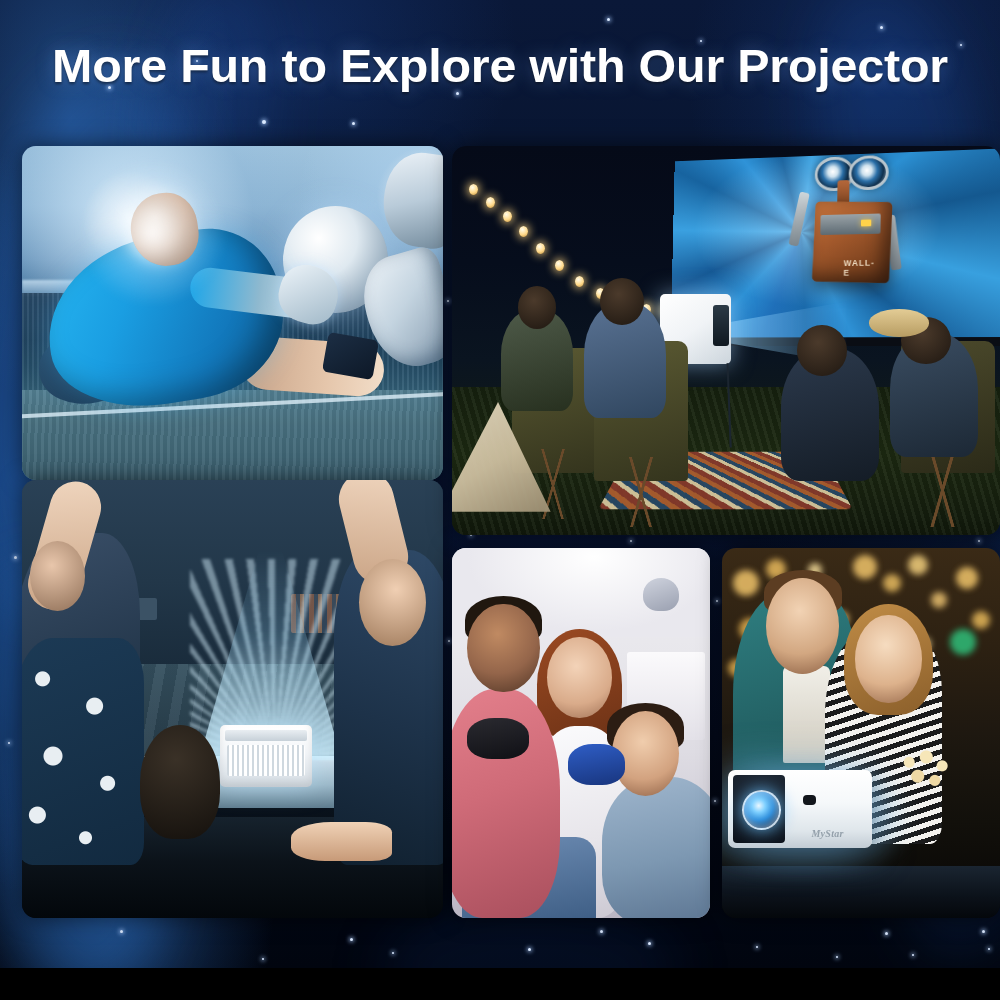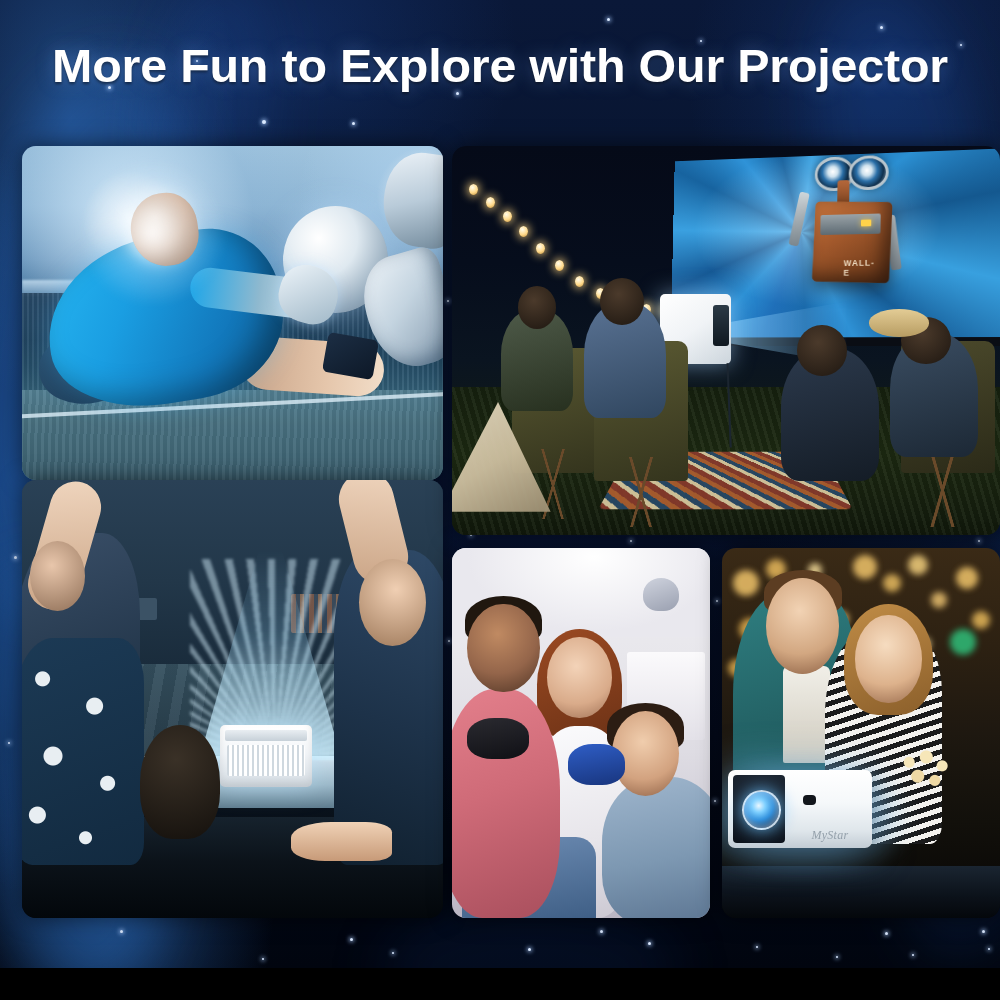--- a/index.html
+++ b/index.html
@@ -608,27 +608,28 @@
     box-shadow: 0 0 18px rgba(110,195,255,0.95), inset 0 0 8px rgba(255,255,255,0.6);
     border: 2px solid rgba(230,245,255,0.85);
   }
   .proj-cin-sensor {
     position:absolute; left:52%; top:32%; width:9%; height:13%;
     background: #12161c; border-radius: 4px;
   }
   .proj-cin-logo {
     position:absolute; left:58%; bottom:10%; width:34%; height:16%;
     color: #7d8b97;
-    font-size: 12px;
+    font-size: 10px;
     font-family: "Liberation Serif", serif;
     font-style: italic;
     letter-spacing: 0.3px;
     white-space: nowrap;
     opacity: .75;
     filter: blur(0.4px);
+    font-weight: bold;
   }
   .proj-cin-glow {
     position:absolute; left:-6%; top:56%; width:78%; height:34%;
     background: radial-gradient(ellipse at 45% 50%, rgba(110,200,255,0.55), rgba(60,150,255,0) 68%);
     filter: blur(8px);
   }
   .cin-table {
     position:absolute; left:0; bottom:0; width:100%; height:14%;
     background: linear-gradient(180deg, #1a2531 0%, #0b1119 60%, #04070b 100%);
   }

